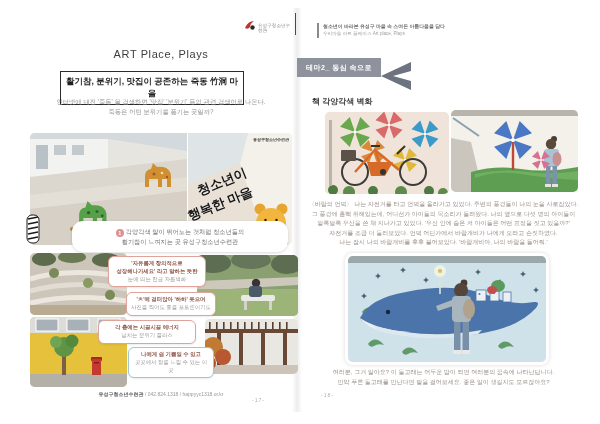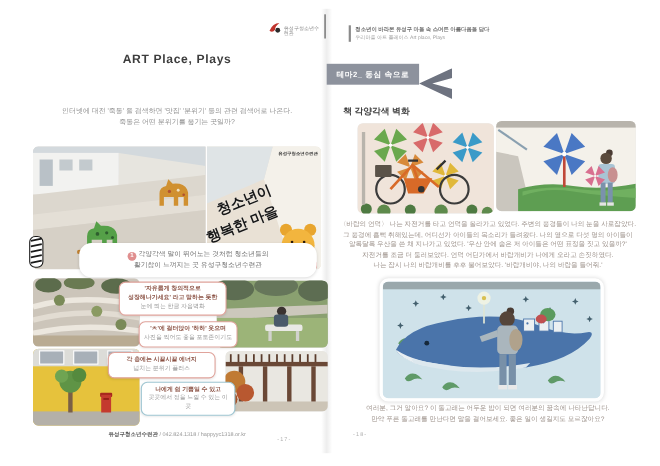--- a/index.html
+++ b/index.html
@@ -3,21 +3,21 @@
 <meta charset="utf-8">
 <style>
   html,body{margin:0;padding:0;background:#ffffff;}
   .stage{position:relative;width:600px;height:424px;background:#ffffff;overflow:hidden;
          font-family:"Liberation Sans","DejaVu Sans",sans-serif;}
   .abs{position:absolute;}
   .page{position:absolute;top:0;height:424px;}
   .center{text-align:center;}
   .gutter{position:absolute;left:292px;top:8px;width:10px;height:404px;
           background:linear-gradient(90deg,rgba(0,0,0,0),rgba(0,0,0,0.07),rgba(0,0,0,0));}
-  .lp-title{font-size:11px;font-weight:bold;color:#3d3d3d;letter-spacing:.6px;}
+  .lp-title{font-size:11px;font-weight:normal;color:#3d3d3d;letter-spacing:.6px;}
   .box-heading{border:1px solid #2b2b2b;padding:4px 2px;font-size:8.5px;font-weight:bold;color:#1f1f1f;background:#fff;}
   .intro{font-size:6.3px;color:#8f8f8f;line-height:9.5px;}
   .photo{border-radius:5px;overflow:hidden;background:#e8e8e8;}
   .photo svg{display:block;}
   .overlay-cap{background:#ffffff;border-radius:11px;box-shadow:0 1px 3px rgba(0,0,0,.15);
                font-size:6.2px;color:#6f6f6f;line-height:9px;display:flex;flex-direction:column;
                justify-content:center;}
   .num-dot{display:inline-block;width:8px;height:8px;border-radius:50%;background:#e08f8f;color:#fff;
            font-size:5.5px;line-height:8px;text-align:center;font-weight:bold;margin-right:2px;vertical-align:-1px;}
   .cap-bubble{background:#fff;border:1px solid #e0a39b;border-radius:6px;padding:3px 3px;
@@ -61,20 +61,21 @@
 
     <svg class="abs" style="left:213px;top:19px;" width="13" height="13" viewBox="0 0 13 13">
       <path d="M2 9 Q5 2 11 2 Q7 5 7 8 Q5 11 2 9 Z" fill="#c0342e"></path>
       <circle cx="9.5" cy="8.5" r="2.2" fill="#2b2b2b"></circle>
     </svg>
     <div class="abs" style="left:228px;top:23px;font-size:4.6px;color:#8a8a8a;">유성구청소년수련관</div>
     <div class="abs" style="left:265px;top:13px;width:1px;height:22px;background:#4a4a4a;"></div>
 
     <div class="abs lp-title center" style="left:0;top:48px;width:262px;">ART Place, Plays</div>
 
+    <div class="abs box-heading center" style="left:30px;top:71px;width:178px;">활기참, 분위기, 맛집이 공존하는 죽동 竹洞 마을</div>
 
     <div class="abs intro center" style="left:0;top:97px;width:262px;">
       <div>인터넷에 대전 '죽동' 을 검색하면 '맛집' '분위기' 등의 관련 검색어로 나온다.</div>
       <div>죽동은 어떤 분위기를 풍기는 곳일까?</div>
     </div>
 
     <div class="abs photo" style="left:0;top:133px;width:262px;height:112px;display:flex;gap:1px;background:#fff;">
 
       <svg width="157" height="112" viewBox="0 0 157 112">
         <rect width="157" height="112" fill="#d9d4cc"></rect>

